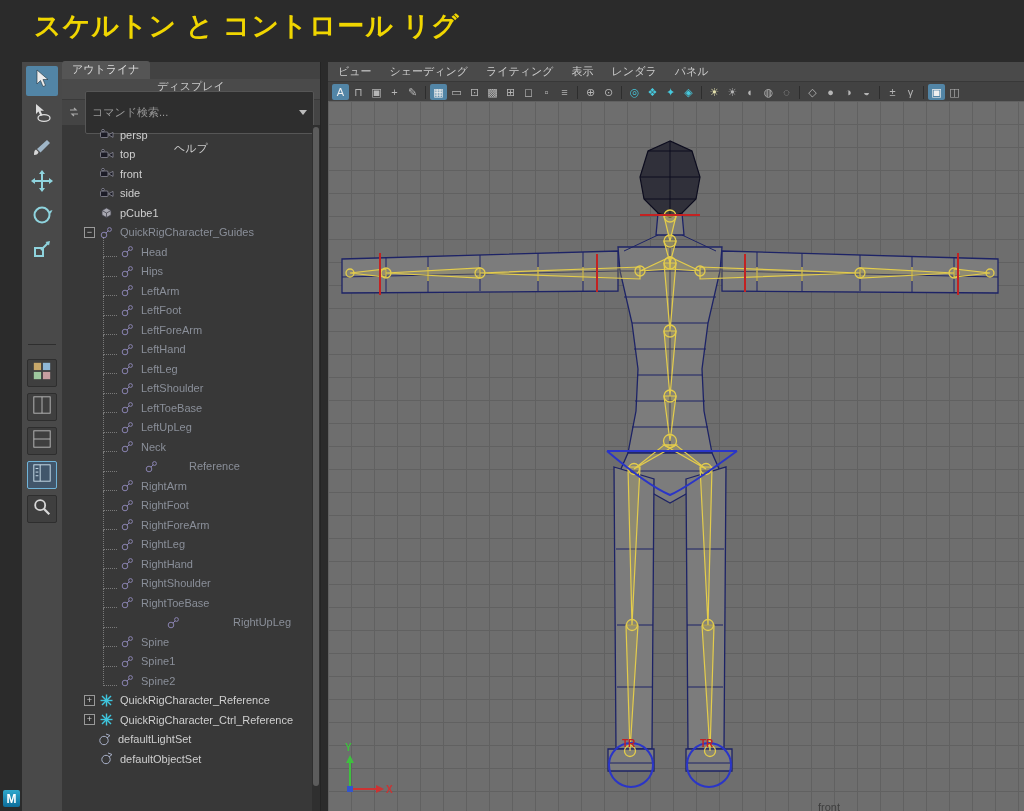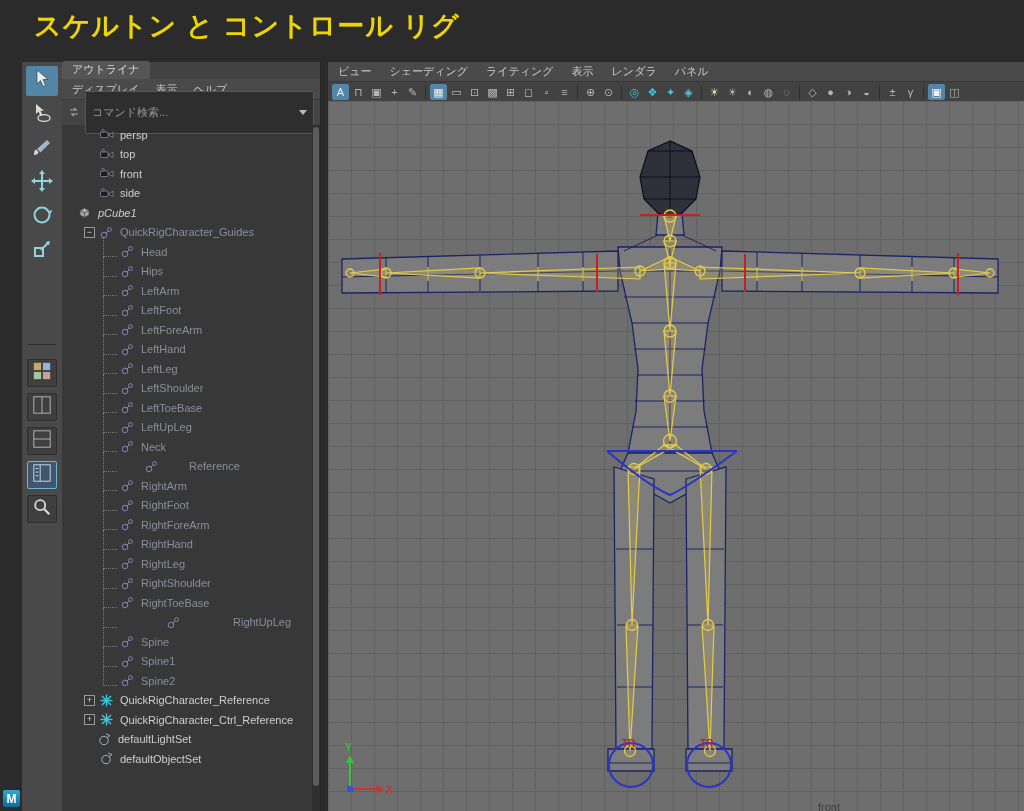--- a/index.html
+++ b/index.html
@@ -13,21 +13,21 @@
   .tool.active{background:#5285a6;}
   .tb-sep{width:28px;height:1px;background:#2e2e2e;margin:78px 0 8px 0;}
   .layout-btn{width:28px;height:26px;margin-top:6px;display:flex;align-items:center;justify-content:center;
     background:#3f3f3f;border:1px solid #2e2e2e;border-radius:2px;}
   .layout-btn.active{border:1px solid #6fb3d8;background:#41566b;}
   
   .outliner{position:absolute;left:62px;top:62px;width:258px;bottom:0;background:#383838;border-right:1px solid #242424;}
   .panel-tab{height:17px;background:#424242;display:flex;align-items:flex-end;}
   .panel-tab span{background:#555;color:#ddd;font-size:11px;padding:1px 10px 2px 10px;border-radius:3px 3px 0 0;}
   .menubar{height:20px;background:#4a4a4a;display:flex;gap:16px;align-items:center;
-    padding:0 10px;font-size:11px;color:#cccccc;border-bottom:1px solid #3a3a3a;}
+    padding:0 10px;font-size:11px;color:#cccccc;border-bottom:1px solid #3a3a3a;flex-direction:column;}
   .menu-item{cursor:default;}
   .searchrow{height:25px;background:#444;display:flex;align-items:center;gap:5px;padding:0 6px;}
   .search-field{flex:1;height:17px;background:#2e2e2e;border:1px solid #565656;border-radius:2px;
     display:flex;align-items:center;justify-content:space-between;padding:12px 6px;font-size:11px;color:#9a9a9a;}
   .dd-arrow{width:0;height:0;border-left:4px solid transparent;border-right:4px solid transparent;border-top:5px solid #bbb;}
   .tree{position:absolute;top:63px;left:0;right:8px;bottom:0;overflow:hidden;}
   .trow{height:19.5px;display:flex;align-items:center;font-size:11px;color:#cfcfcf;box-sizing:border-box;white-space:nowrap;}
   .trow.dim .tlabel{color:#8a8f99;}
   .dimicon{opacity:.75;}
   .toggle{width:9px;height:9px;border:1px solid #999;background:#333;color:#ccc;font-size:9px;line-height:8px;
@@ -213,21 +213,21 @@
         <span class="tspacer"></span>
         <span class="ticon">
           <svg width="14" height="11" viewBox="0 0 14 11">
             <rect x="0.5" y="3" width="7.5" height="5.5" rx="1" fill="#1c1c26" stroke="#9a9aa6" stroke-width="0.7"></rect>
             <path d="M8.5 5.8l4.5-2.4v5z" fill="#1c1c26" stroke="#9a9aa6" stroke-width="0.7"></path>
             <circle cx="3" cy="1.6" r="1.3" fill="#1c1c26" stroke="#9a9aa6" stroke-width="0.7"></circle>
           </svg>
         </span>
         <span class="tlabel">side</span>
       </div>
-      <div class="trow" style=" font-style: italic;">
+      <div class="trow" style="padding-left: 22px;">
         <span class="tspacer"></span>
         <span class="ticon">
           <svg width="13" height="13" viewBox="0 0 13 13">
             <path d="M2 4.5L6.5 2l4.5 2.5v4.5L6.5 11.5 2 9z" fill="#a8a8b0" stroke="#44444c" stroke-width="0.8"></path>
             <path d="M2 4.5l4.5 2.5L11 4.5M6.5 7v4.5" stroke="#44444c" stroke-width="0.8" fill="none"></path>
           </svg>
         </span>
         <span class="tlabel">pCube1</span>
       </div>
       <div class="trow dim" style="padding-left: 22px;">
@@ -408,32 +408,32 @@
       </div>
       <div class="trow dim" style="padding-left: 37px;">
         <span class="conn"></span>
         <span class="ticon dimicon">
           <svg width="13" height="13" viewBox="0 0 13 13">
             <circle cx="4" cy="9" r="2.8" fill="none" stroke="#a49cd8" stroke-width="1"></circle>
             <circle cx="9.5" cy="3.5" r="1.9" fill="none" stroke="#a49cd8" stroke-width="1"></circle>
             <line x1="5.8" y1="7.2" x2="8.2" y2="4.8" stroke="#a49cd8" stroke-width="1"></line>
           </svg>
         </span>
+        <span class="tlabel">RightLeg</span>
+      </div>
+      <div class="trow dim" style="padding-left: 37px;">
+        <span class="conn"></span>
+        <span class="ticon dimicon">
+          <svg width="13" height="13" viewBox="0 0 13 13">
+            <circle cx="4" cy="9" r="2.8" fill="none" stroke="#a49cd8" stroke-width="1"></circle>
+            <circle cx="9.5" cy="3.5" r="1.9" fill="none" stroke="#a49cd8" stroke-width="1"></circle>
+            <line x1="5.8" y1="7.2" x2="8.2" y2="4.8" stroke="#a49cd8" stroke-width="1"></line>
+          </svg>
+        </span>
         <span class="tlabel">RightHand</span>
-      </div>
-      <div class="trow dim" style="padding-left: 37px;">
-        <span class="conn"></span>
-        <span class="ticon dimicon">
-          <svg width="13" height="13" viewBox="0 0 13 13">
-            <circle cx="4" cy="9" r="2.8" fill="none" stroke="#a49cd8" stroke-width="1"></circle>
-            <circle cx="9.5" cy="3.5" r="1.9" fill="none" stroke="#a49cd8" stroke-width="1"></circle>
-            <line x1="5.8" y1="7.2" x2="8.2" y2="4.8" stroke="#a49cd8" stroke-width="1"></line>
-          </svg>
-        </span>
-        <span class="tlabel">RightLeg</span>
       </div>
       <div class="trow dim" style="padding-left: 37px; text-align: center;">
         <span class="conn"></span>
         <span class="ticon dimicon">
           <svg width="13" height="13" viewBox="0 0 13 13">
             <circle cx="4" cy="9" r="2.8" fill="none" stroke="#a49cd8" stroke-width="1"></circle>
             <circle cx="9.5" cy="3.5" r="1.9" fill="none" stroke="#a49cd8" stroke-width="1"></circle>
             <line x1="5.8" y1="7.2" x2="8.2" y2="4.8" stroke="#a49cd8" stroke-width="1"></line>
           </svg>
         </span>

